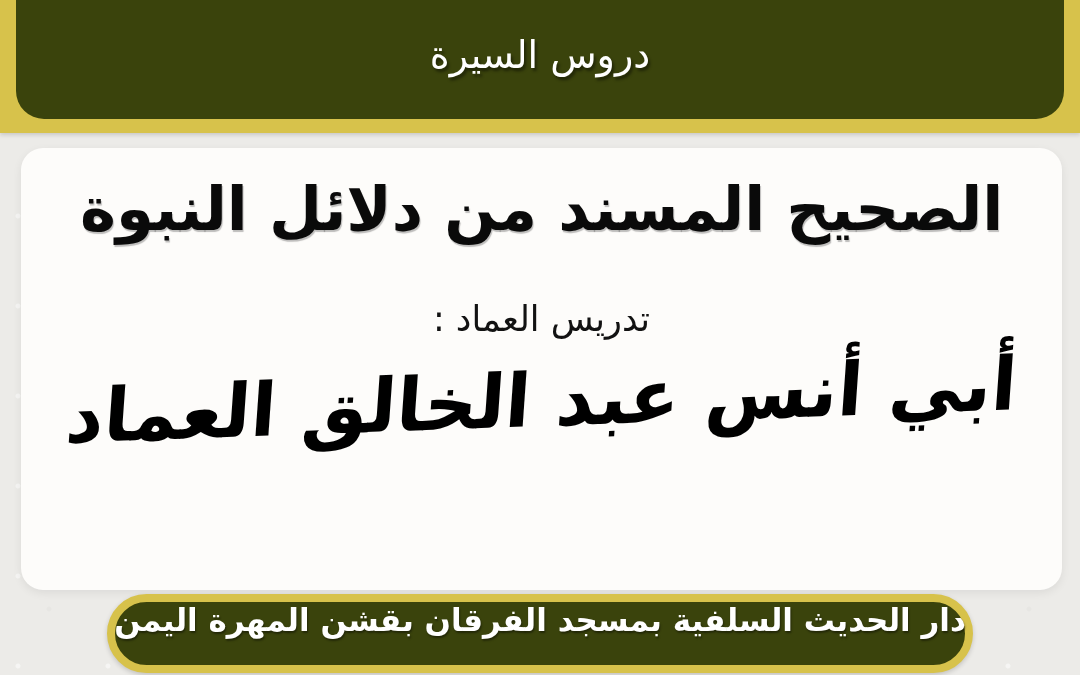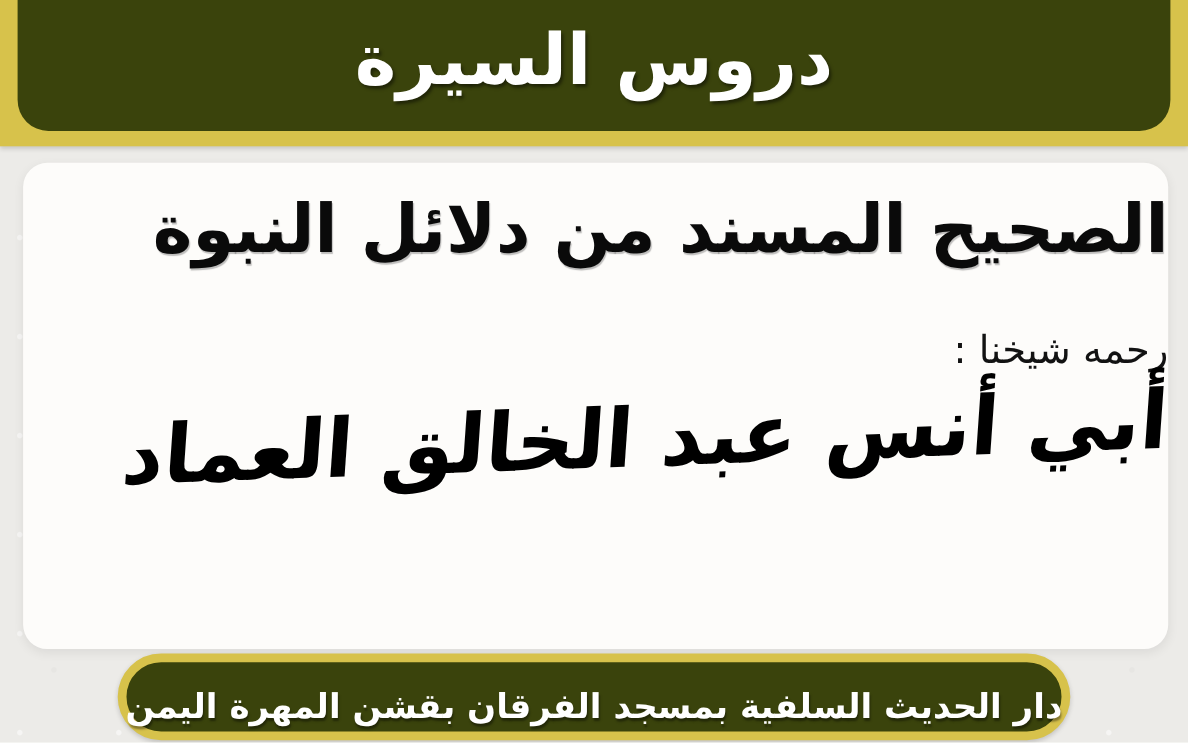--- a/index.html
+++ b/index.html
@@ -37,37 +37,38 @@
     left: 16px; right: 16px;
     top: -28px; bottom: 14px;
     background: var(--green);
     border-radius: 28px;
     display: flex;
     align-items: center;
     justify-content: center;
   }
   .header-title {
     color: var(--banner-text);
-    font-size: 64px;
-    font-weight: bold;
+    font-size: 38px;
+    font-weight: normal;
     padding-top: 18px;
     text-shadow: 2px 3px 3px rgba(0,0,0,0.45);
     letter-spacing: 1px;
   }
 
   
   .content-card {
     position: absolute;
     left: 21px;
     top: 148px;
     width: 1041px;
     height: 442px;
     background: var(--card-bg);
     border-radius: 22px;
     box-shadow: 0 3px 10px rgba(0,0,0,0.07);
+    text-align: center;
     overflow: hidden;
   }
   .book-title {
     margin-top: 14px;
     font-size: 61px;
     font-weight: 800;
     color: var(--title-text);
     line-height: 1.55;
     text-shadow: 1px 2px 1px rgba(0,0,0,0.25);
     white-space: nowrap;
@@ -100,21 +101,21 @@
     position: absolute;
     top: 594px;
     left: 50%;
     transform: translateX(-50%);
     width: 866px;
     height: 79px;
     background: var(--green);
     border: 8px solid var(--gold);
     border-radius: 46px;
     display: flex;
-    align-items: flex-end;
+    align-items: flex-start;
     justify-content: center;
     box-shadow: 0 2px 5px rgba(0,0,0,0.18);
   }
   .footer-text {
     color: var(--banner-text);
     font-size: 31px;
     font-weight: bold;
     padding-bottom: 4px;
     text-shadow: 1px 2px 2px rgba(0,0,0,0.4);
     white-space: nowrap;
@@ -124,19 +125,19 @@
 <body>
 
 <div class="header-band">
   <div class="header-panel">
     <div class="header-title">دروس السيرة</div>
   </div>
 </div>
 
 <div class="content-card">
   <div class="book-title">الصحيح المسند من دلائل النبوة</div>
-  <div class="teaching-label">رحمه شيخنا :</div>
+  <div class="teaching-label">تدريس العماد :</div>
   <div class="sheikh-name">أبي أنس عبد الخالق العماد</div>
 </div>
 
 <div class="footer-pill">
   <div class="footer-text">دار الحديث السلفية بمسجد الفرقان بقشن المهرة اليمن</div>
 </div>
 
 </body></html>

